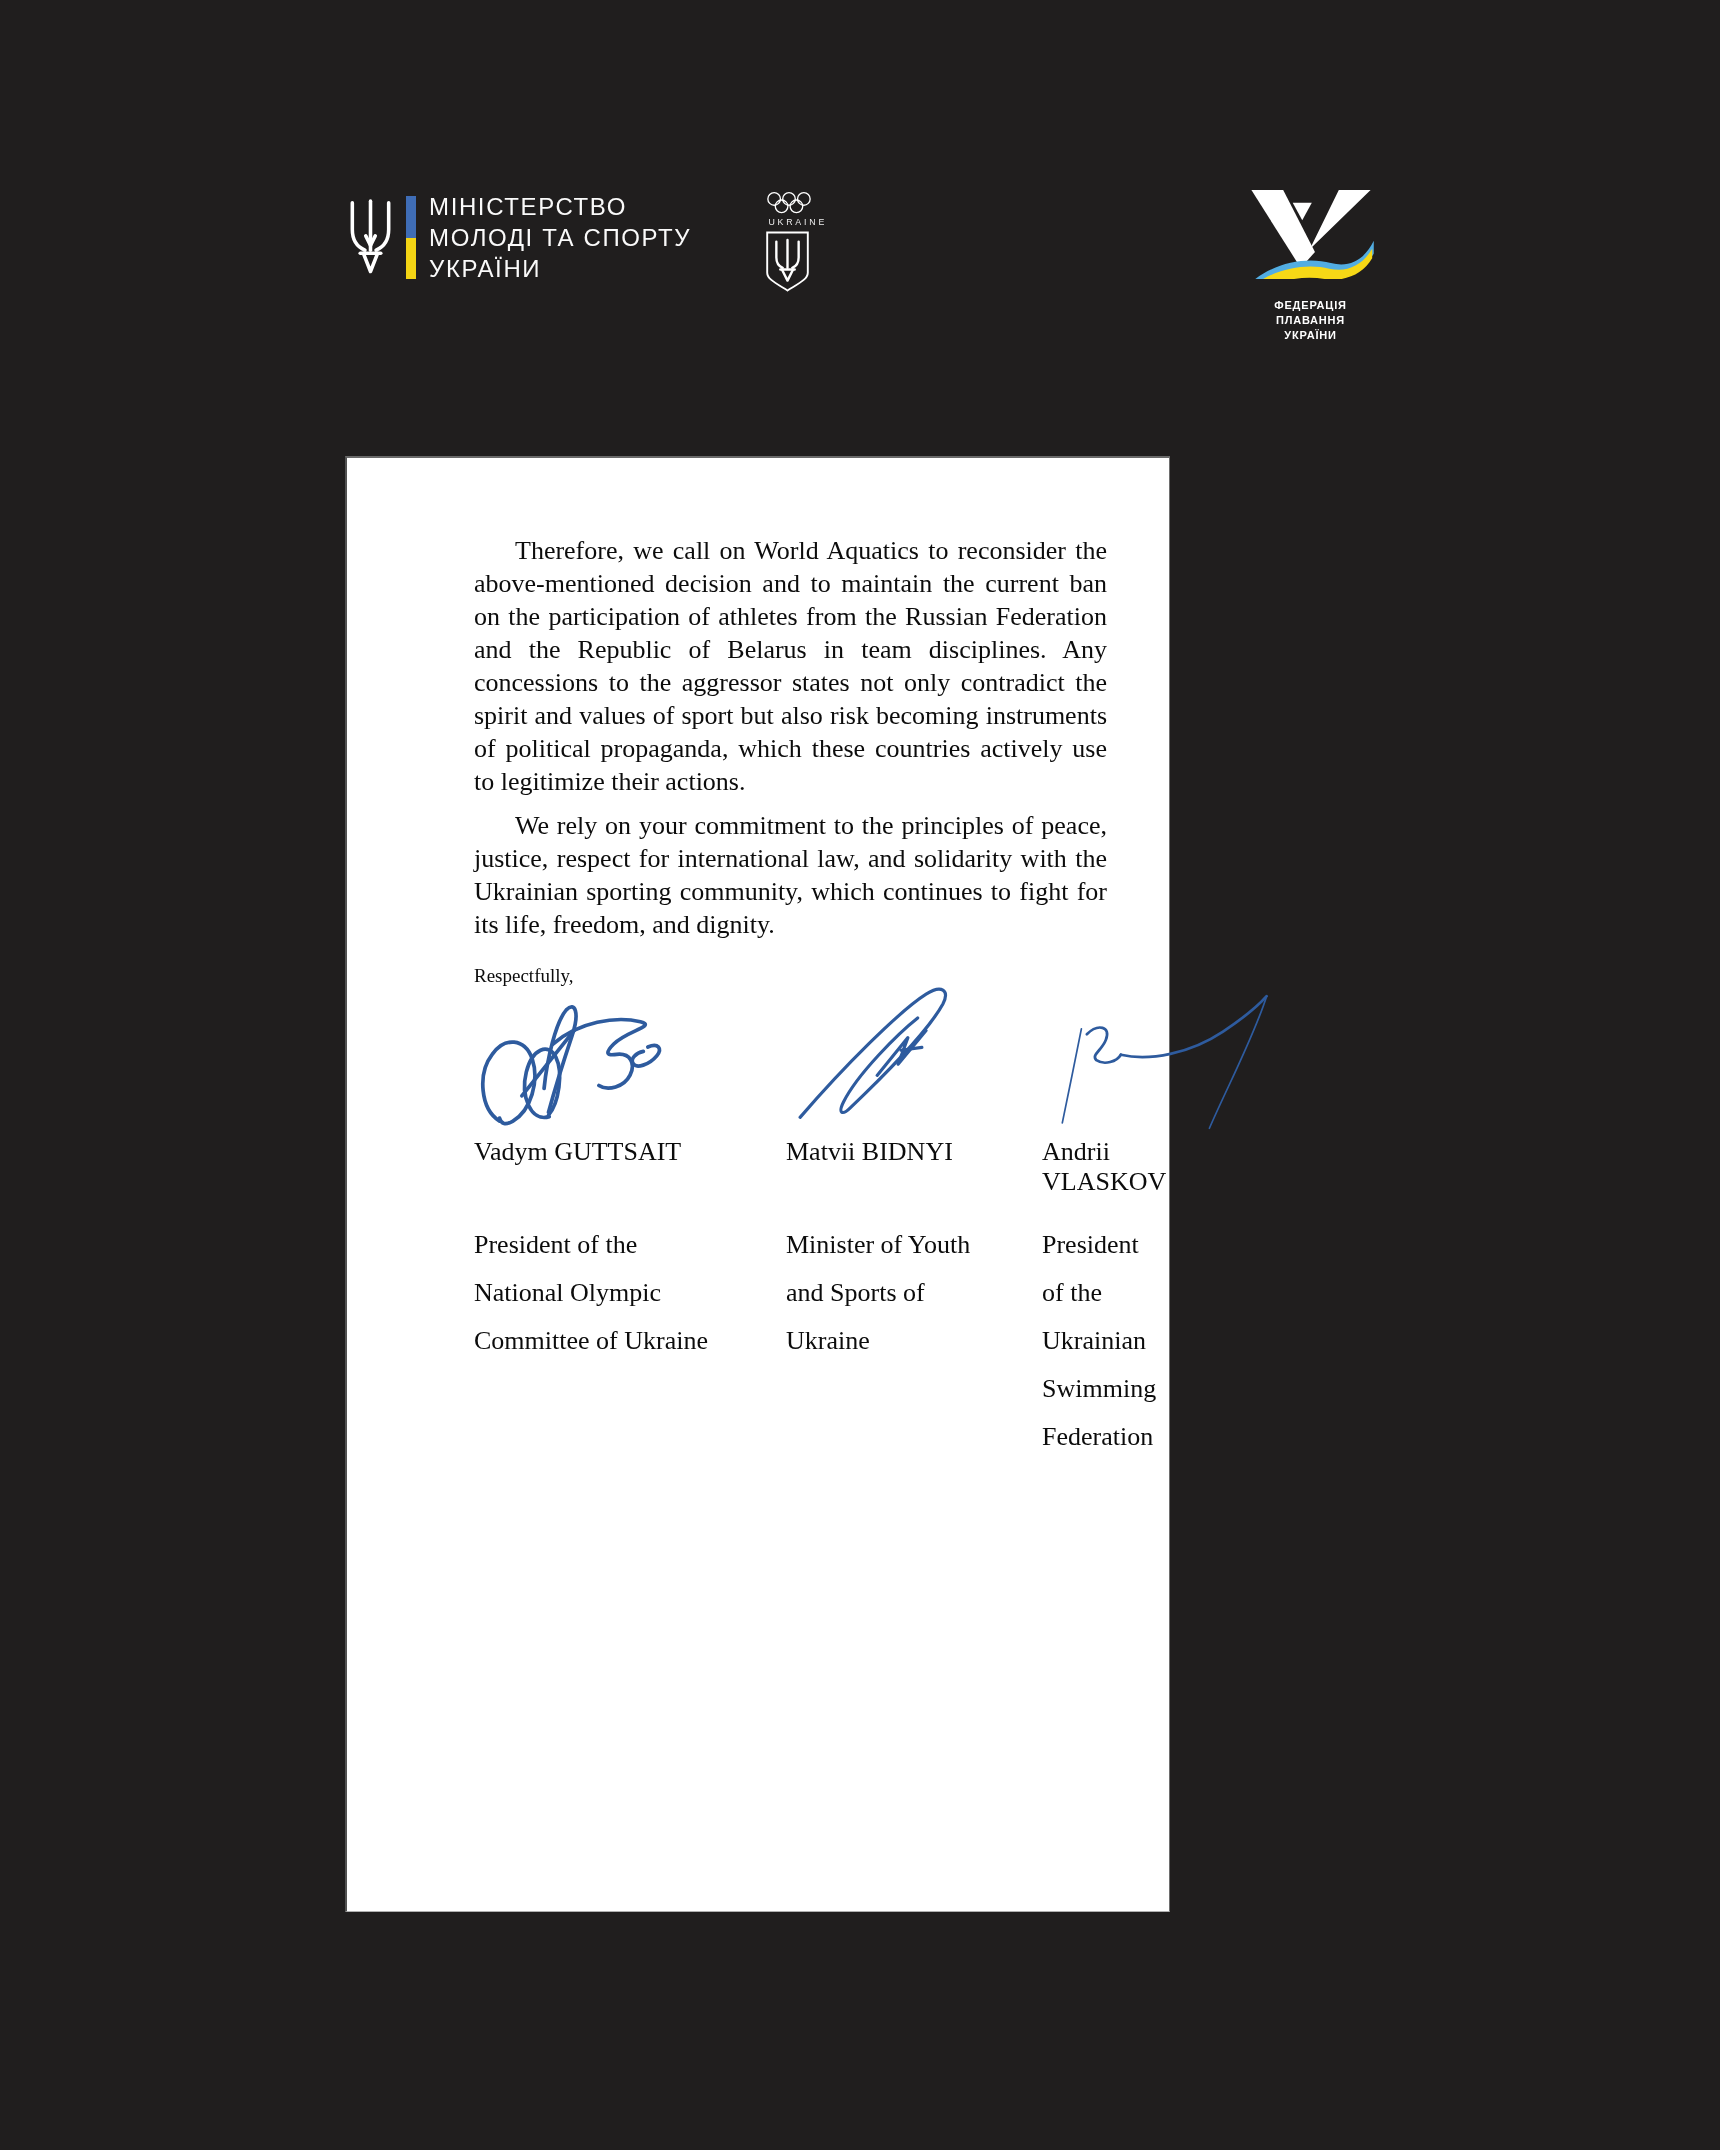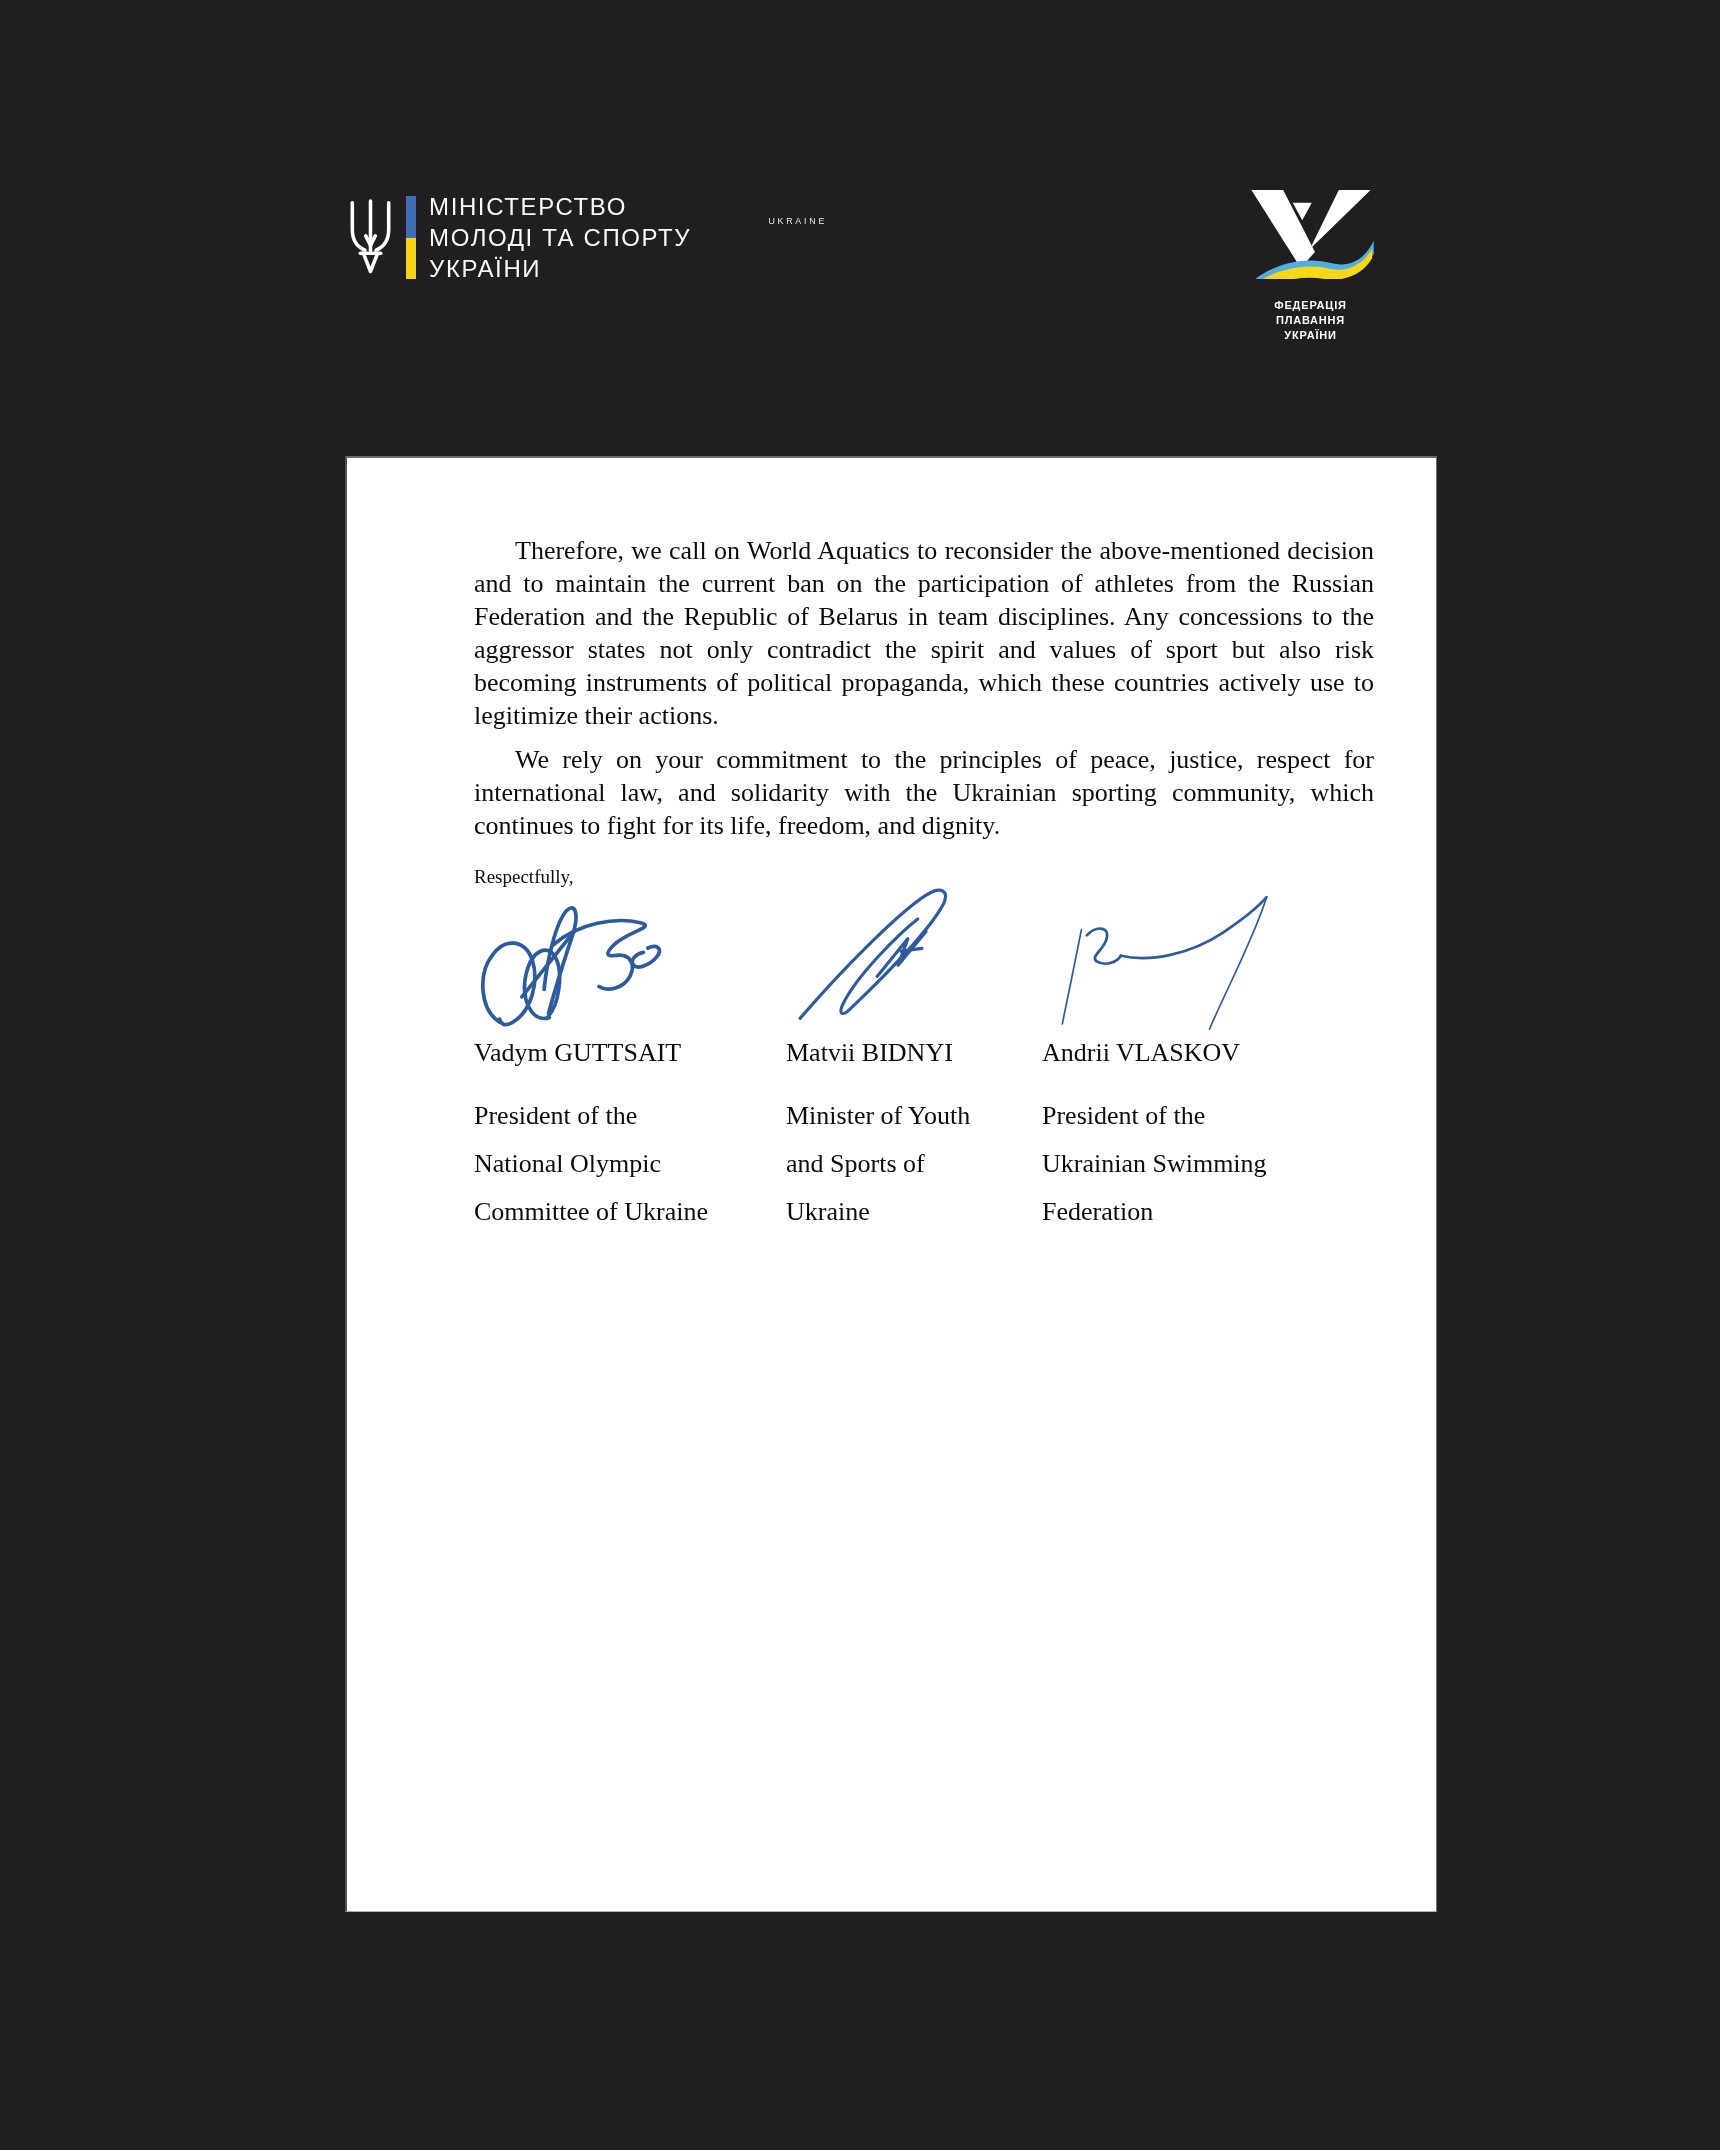--- a/index.html
+++ b/index.html
@@ -8,28 +8,28 @@
 
   
   .logo{position:absolute;color:#f5f5f5;}
   .ministry{left:346px;top:191px;display:flex;align-items:center;}
   .ministry svg{display:block;}
   .flagbar{width:10.4px;height:83px;margin-left:11px;display:flex;flex-direction:column;}
   .flagbar .b{flex:1;}
   .logo-text{margin-left:12.7px;font-size:24px;line-height:31px;letter-spacing:1.6px;
              font-weight:300;color:#fafafa;white-space:nowrap;}
   .noc{left:766px;top:191px;display:flex;align-items:flex-start;}
-  .noc-mark{width:48px;display:flex;align-items:center;}
+  .noc-mark{width:48px;display:flex;flex-direction:column;align-items:flex-start;}
   .ukr-label{font-size:8.8px;letter-spacing:2.8px;margin:2.4px 0 3.2px 2.4px;color:#eee;}
   .noc .logo-text{margin-left:21px;font-size:25px;line-height:32px;}
   .fpu{left:1243px;top:190px;width:135px;text-align:center;}
   .fpu-text{margin-top:16px;font-size:11px;font-weight:bold;letter-spacing:0.8px;line-height:15px;color:#fff;}
 
   
-  .paper{position:absolute;left:345px;top:456px;width:1092px;height:1456px;background:#ffffff;
+  .paper{position:absolute;left:345px;top:456px;width:825px;height:1456px;background:#ffffff;
          border-top:2.4px solid #6a6a6a;border-left:2.4px solid #525252;
          border-right:1.6px solid #6e6e6e;border-bottom:1.6px solid #b0b0b0;
          box-sizing:border-box;font-family:"Liberation Serif",serif;color:#0c0c0c;}
   .letter-body{padding:76px 62px 0 127px;}
   p.para{margin:0 0 11px 0;font-size:26px;line-height:33px;text-align:justify;text-indent:41px;}
   .closing{margin:17.5px 0 0 0;font-size:19px;line-height:33px;}
 
   .sig-row{position:relative;height:131px;margin-top:0;}
   .sig{position:absolute;}
   .sig path{fill:none;stroke-linecap:round;stroke-linejoin:round;}

